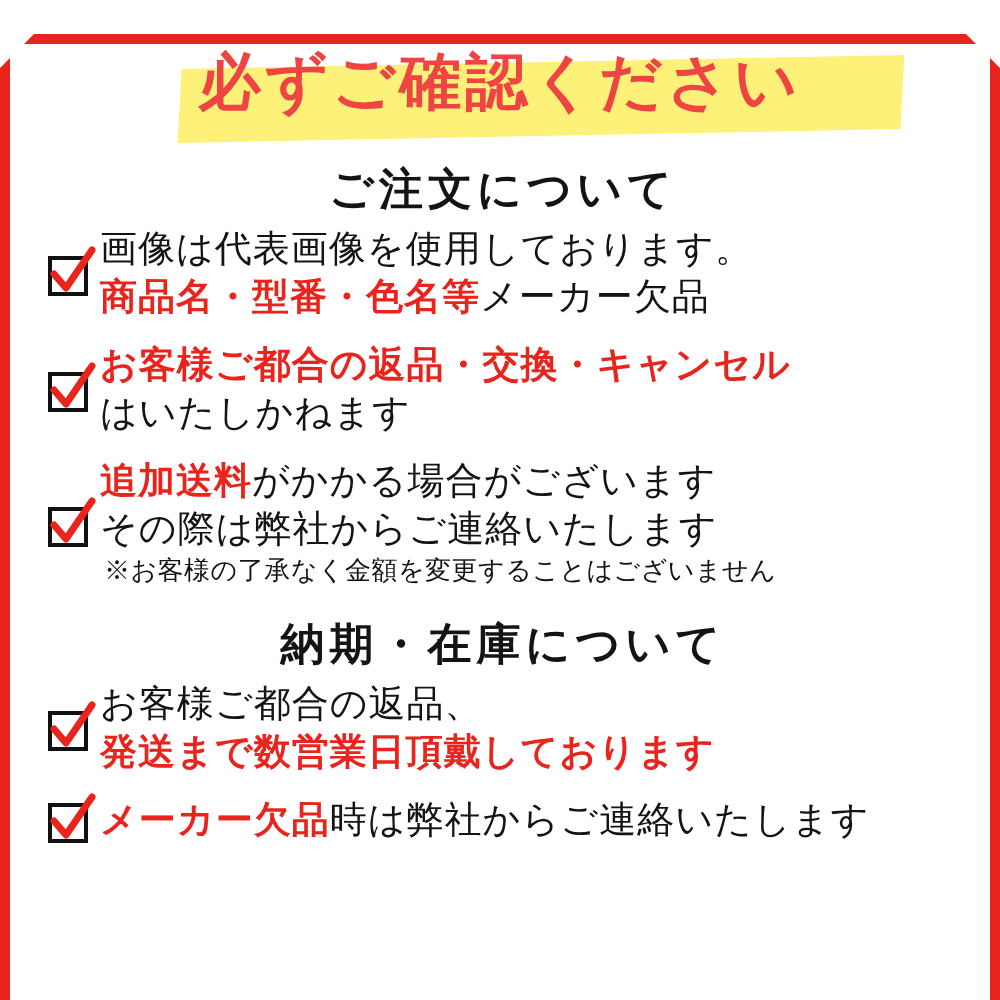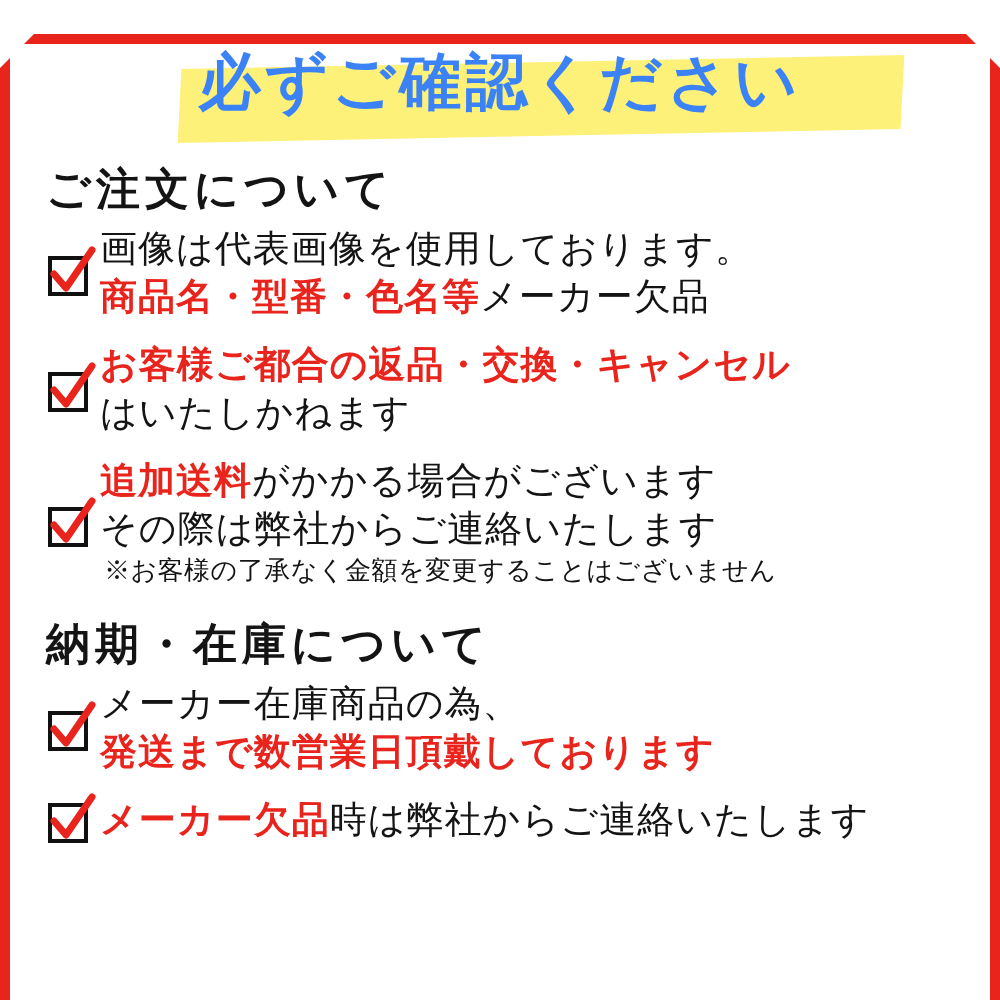--- a/index.html
+++ b/index.html
@@ -57,33 +57,34 @@
     height: 74px;
     background: #fdf179;
     transform: skewX(-4deg) rotate(-1.1deg);
   }
   .title-text {
     position: relative;
     font-family: "DejaVu Sans", "Liberation Sans", sans-serif;
     font-weight: bold;
     font-size: 62px;
     letter-spacing: 4px;
-    color: #3b82f6;
+    color: #ef4444;
     line-height: 96px;
     white-space: nowrap;
   }
 
   
   .section-heading {
     font-family: "DejaVu Sans", "Liberation Sans", sans-serif;
     font-weight: bold;
     font-size: 44px;
     letter-spacing: 5px;
     color: #141414;
     margin: 30px 0 6px 6px;
+    text-align: center;
   }
   .section-heading.second {
     margin-top: 24px;
   }
 
   
   .item {
     display: flex;
     align-items: center;
     margin: 0 0 20px 6px;
@@ -195,21 +196,21 @@
 
   <div class="section-heading second">納期・在庫について</div>
 
   <div class="item">
     <div class="check-box">
       <svg viewBox="0 0 52 52" aria-hidden="true">
           <path d="M8 26 L20 40 L46 2" fill="none" stroke="#e8241c" stroke-width="7" stroke-linecap="round" stroke-linejoin="round"></path>
         </svg>
     </div>
     <div class="item-lines">
-      <div class="line">メーカー在庫商品の為、</div>
+      <div class="line">お客様ご都合の返品、</div>
       <div class="line all-red">発送まで数営業日頂戴しております</div>
     </div>
   </div>
 
   <div class="item">
     <div class="check-box">
       <svg viewBox="0 0 52 52" aria-hidden="true">
           <path d="M8 26 L20 40 L46 2" fill="none" stroke="#e8241c" stroke-width="7" stroke-linecap="round" stroke-linejoin="round"></path>
         </svg>
     </div>

